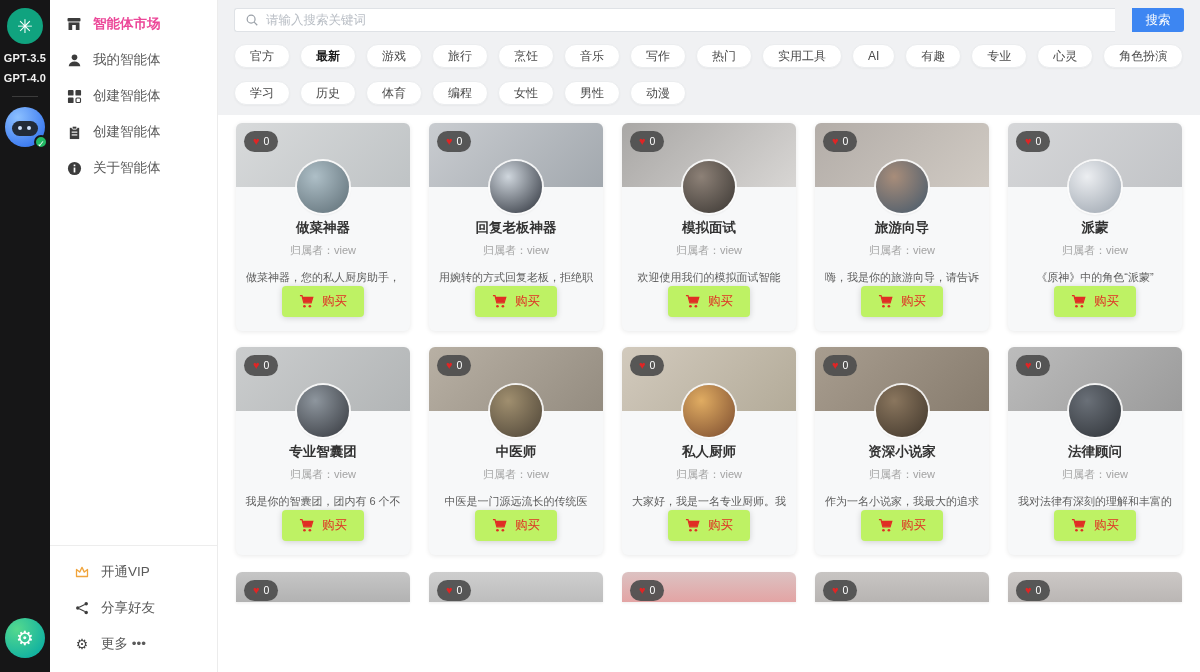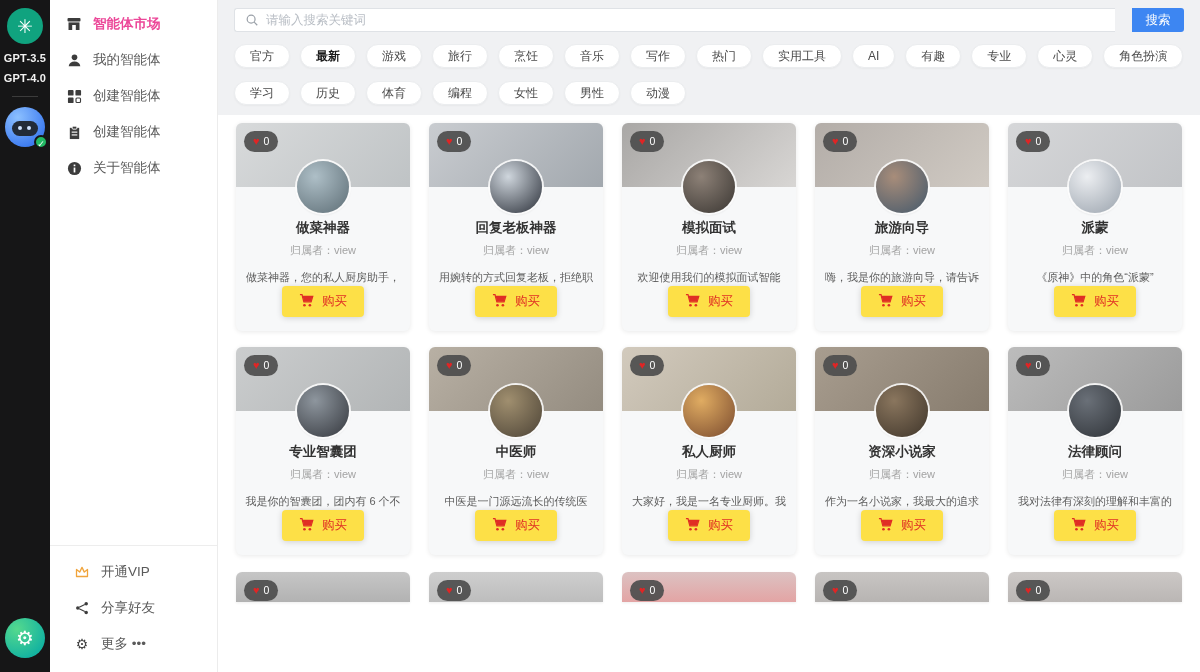--- a/index.html
+++ b/index.html
@@ -58,22 +58,22 @@
                  box-shadow:0 0 0 2px rgba(255,255,255,.85), 0 1px 3px rgba(0,0,0,.2); }
   .badge { position:absolute; top:8px; left:8px; background:rgba(77,77,77,.92); border-radius:11px; height:21px;
            padding:0 9px; display:flex; align-items:center; gap:4px; cursor:pointer; }
   .badge-heart { color:#e02525; font-size:11px; line-height:1; }
   .badge-count { color:#fff; font-size:10.5px; line-height:1; }
   .card-body { flex:1; display:flex; flex-direction:column; align-items:center; padding:32px 8px 14px; min-height:0; }
   .card-title { font-size:13.5px; font-weight:bold; color:#333; }
   .card-owner { font-size:11px; color:#a3a3a3; margin-top:6px; }
   .card-desc { font-size:11px; color:#5c5c5c; line-height:20px; text-align:center; margin-top:9px; max-width:158px;
                display:-webkit-box; -webkit-line-clamp:2; -webkit-box-orient:vertical; overflow:hidden; }
-  .buy-btn { margin-top:auto; background:#fde047; border:none; border-radius:4px; box-shadow:0 1px 6px rgba(0,0,0,.16);
-             padding:7px 17px; color:#e02e24; font-size:12.5px; display:flex; align-items:flex-start; gap:8px; cursor:pointer; font-family:inherit; }
+  .buy-btn { margin-top:auto; background:#bef264; border:none; border-radius:4px; box-shadow:0 1px 6px rgba(0,0,0,.16);
+             padding:7px 17px; color:#e02e24; font-size:12.5px; display:flex; align-items:center; gap:8px; cursor:pointer; font-family:inherit; }
 
   .partial-card { position:relative; height:30px; border-radius:6px 6px 0 0; box-shadow:0 1px 3px rgba(0,0,0,.07); cursor:pointer; }
   .partial-card .badge { top:8px; left:8px; }
 </style>
 </head>
 <body>
 
 <div class="app">
 
   <div class="rail">

